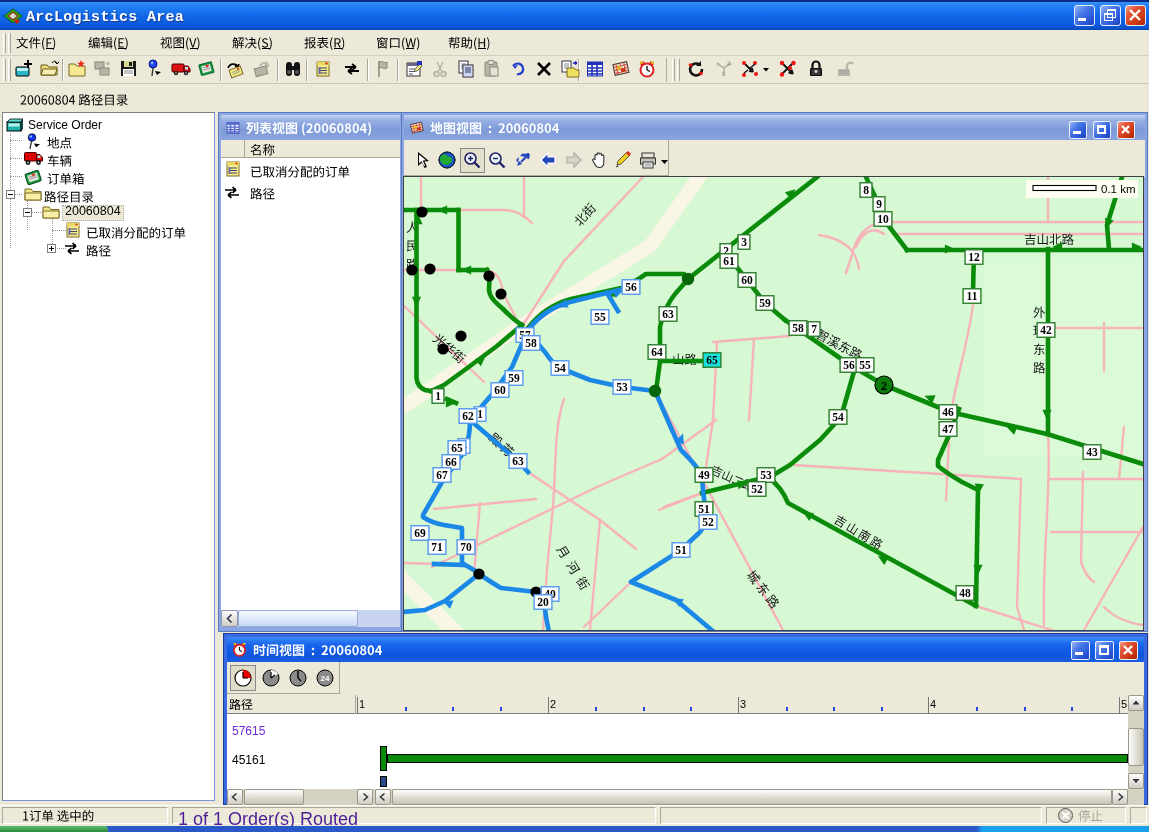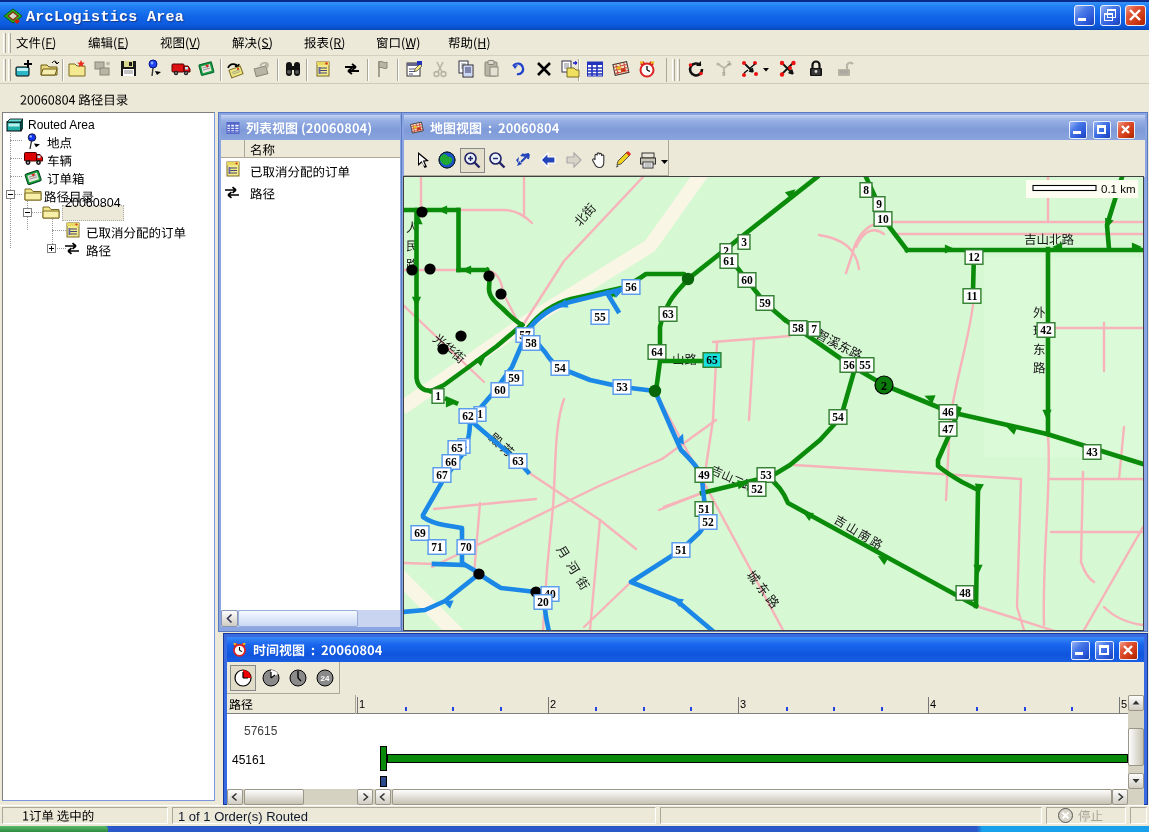--- a/index.html
+++ b/index.html
@@ -266,21 +266,21 @@
 <div class="abs" style="left:27px;top:212px;width:14px;height:1px;border-top:1px dotted #999;"></div>
 <div class="abs" style="left:52px;top:219px;width:1px;height:29px;border-left:1px dotted #999;"></div>
 <div class="abs" style="left:52px;top:230px;width:14px;height:1px;border-top:1px dotted #999;"></div>
 <div class="abs" style="left:52px;top:248px;width:14px;height:1px;border-top:1px dotted #999;"></div>
 <svg class="abs" style="left:6px;top:118px" width="17" height="14" viewBox="0 0 17 14">
 <rect x="1" y="4" width="14" height="9" fill="#20b2aa" stroke="#000"></rect>
 <path d="M1 4 L4 1 L17 1 L15 4 Z" fill="#60e0d8" stroke="#000" stroke-width=".8"></path>
 <path d="M15 4 L17 1 L17 10 L15 13 Z" fill="#0a7a74" stroke="#000" stroke-width=".8"></path>
 <rect x="2.5" y="5.5" width="11" height="3" fill="#b8f0ec"></rect>
   </svg>
-<div class="abs" style="left:28px;top:118px;font-size:12px;color:#000;">Routed Area</div>
+<div class="abs" style="left:28px;top:118px;font-size:12px;color:#000;">Service Order</div>
 <svg class="abs" style="left:25px;top:133px" width="17" height="17" viewBox="0 0 17 17">
 <circle cx="7" cy="4.5" r="3.8" fill="#1133ee" stroke="#000" stroke-width=".7"></circle>
 <circle cx="5.8" cy="3.4" r="1.2" fill="#99bbff"></circle>
 <path d="M6.5 8 L5 16" stroke="#222" stroke-width="1.3"></path>
 <path d="M9 10.5 l6 .8 -4 3z" fill="#000"></path>
   </svg>
 <svg style="position:absolute;left:47px;top:134.5px;overflow:visible" width="27" height="17">
     <path transform="translate(0,12.5)" d="M5.4 -9.3V-5.9L4.0 -5.4L4.4 -4.5L5.4 -4.9V-1.0C5.4 0.4 5.8 0.7 7.2 0.7C7.5 0.7 10.0 0.7 10.3 0.7C11.6 0.7 11.9 0.2 12.1 -1.6C11.8 -1.6 11.4 -1.8 11.2 -1.9C11.1 -0.5 11.0 -0.1 10.3 -0.1C9.8 -0.1 7.7 -0.1 7.2 -0.1C6.4 -0.1 6.3 -0.3 6.3 -1.0V-5.3L7.9 -6.0V-1.8H8.8V-6.4L10.6 -7.2C10.6 -5.2 10.6 -3.8 10.5 -3.5C10.4 -3.2 10.3 -3.1 10.1 -3.1C10.0 -3.1 9.6 -3.1 9.3 -3.2C9.4 -2.9 9.5 -2.6 9.5 -2.3C9.9 -2.3 10.4 -2.3 10.7 -2.4C11.1 -2.5 11.3 -2.7 11.4 -3.2C11.5 -3.7 11.5 -5.6 11.5 -8.0L11.5 -8.1L10.9 -8.4L10.7 -8.2L10.5 -8.1L8.8 -7.4V-10.5H7.9V-7.0L6.3 -6.3V-9.3ZM0.4 -1.9 0.8 -1.0C1.9 -1.5 3.3 -2.1 4.7 -2.7L4.4 -3.6L3.0 -3.0V-6.6H4.5V-7.5H3.0V-10.4H2.1V-7.5H0.5V-6.6H2.1V-2.6C1.5 -2.3 0.9 -2.1 0.4 -1.9Z M15.5 -5.8H22.0V-3.6H15.5ZM16.8 -1.6C16.9 -0.8 17.0 0.3 17.0 0.9L18.0 0.8C17.9 0.2 17.8 -0.9 17.6 -1.7ZM19.3 -1.6C19.7 -0.8 20.1 0.2 20.2 0.9L21.1 0.6C21.0 0.0 20.6 -1.0 20.2 -1.8ZM21.9 -1.7C22.5 -0.9 23.2 0.2 23.5 0.9L24.4 0.5C24.1 -0.2 23.4 -1.2 22.7 -2.0ZM14.7 -1.9C14.3 -1.0 13.7 0.0 13.0 0.6L13.9 1.0C14.6 0.3 15.2 -0.7 15.6 -1.7ZM14.6 -6.7V-2.7H22.9V-6.7H19.1V-8.3H23.9V-9.2H19.1V-10.5H18.2V-6.7Z" fill="#000"></path>
   </svg>
 <svg class="abs" style="left:24px;top:151px" width="19" height="15" viewBox="0 0 19 15">
@@ -315,21 +315,21 @@
 <svg style="position:absolute;left:44px;top:188.5px;overflow:visible" width="52" height="17">
     <path transform="translate(0,12.5)" d="M2.0 -9.2H4.3V-7.0H2.0ZM0.5 -0.5 0.6 0.4C2.0 0.1 3.8 -0.4 5.5 -0.8L5.4 -1.6L3.7 -1.2V-3.5H5.1C5.2 -3.3 5.4 -3.1 5.5 -2.9C5.8 -3.0 6.0 -3.1 6.3 -3.2V1.0H7.1V0.5H10.3V0.9H11.2V-3.2L11.6 -3.0C11.7 -3.3 12.0 -3.6 12.2 -3.8C11.0 -4.2 10.1 -4.9 9.3 -5.7C10.1 -6.6 10.7 -7.7 11.1 -9.0L10.6 -9.3L10.4 -9.2H8.0C8.1 -9.6 8.2 -9.9 8.3 -10.3L7.5 -10.5C7.0 -9.0 6.2 -7.6 5.2 -6.7V-10.0H1.1V-6.1H2.9V-1.1L1.9 -0.8V-5.0H1.1V-0.7ZM7.1 -0.3V-2.7H10.3V-0.3ZM10.0 -8.4C9.6 -7.6 9.2 -6.9 8.7 -6.3C8.2 -6.9 7.8 -7.6 7.5 -8.2L7.6 -8.4ZM6.8 -3.5C7.5 -4.0 8.1 -4.4 8.7 -5.0C9.2 -4.5 9.9 -4.0 10.6 -3.5ZM8.1 -5.7C7.3 -4.8 6.3 -4.2 5.3 -3.7V-4.3H3.7V-6.1H5.2V-6.5C5.4 -6.4 5.7 -6.1 5.8 -6.0C6.2 -6.4 6.6 -6.9 7.0 -7.4C7.3 -6.8 7.7 -6.2 8.1 -5.7Z M15.7 -10.5C15.2 -9.6 14.1 -8.6 13.1 -7.9C13.3 -7.7 13.5 -7.4 13.6 -7.1C14.7 -7.9 15.9 -9.0 16.6 -10.1ZM17.3 -9.8V-9.0H22.1C20.8 -7.3 18.5 -6.0 16.4 -5.3C16.6 -5.1 16.8 -4.7 17.0 -4.5C18.2 -4.9 19.4 -5.6 20.6 -6.4C21.8 -5.8 23.2 -5.1 23.9 -4.6L24.5 -5.4C23.8 -5.8 22.5 -6.4 21.3 -6.9C22.3 -7.7 23.1 -8.5 23.6 -9.5L22.9 -9.9L22.7 -9.8ZM17.3 -4.2V-3.3H20.1V-0.2H16.5V0.7H24.5V-0.2H21.0V-3.3H23.7V-4.2ZM15.9 -7.7C15.2 -6.4 14.1 -5.1 12.9 -4.3C13.1 -4.1 13.4 -3.6 13.4 -3.4C13.9 -3.8 14.3 -4.2 14.8 -4.7V1.0H15.7V-5.8C16.1 -6.3 16.5 -6.9 16.8 -7.4Z M27.9 -5.9H34.5V-3.8H27.9ZM27.9 -6.8V-8.8H34.5V-6.8ZM27.9 -2.9H34.5V-0.8H27.9ZM27.0 -9.7V0.9H27.9V0.1H34.5V0.9H35.5V-9.7Z M39.2 -4.0C40.0 -3.5 41.0 -2.8 41.5 -2.3L42.1 -3.0C41.6 -3.5 40.6 -4.1 39.8 -4.5ZM39.2 -9.8V-8.9H46.8L46.7 -7.8H39.5V-6.9H46.6L46.6 -5.8H38.3V-4.9H43.3V-2.7C41.5 -1.9 39.6 -1.1 38.4 -0.7L38.9 0.2C40.1 -0.4 41.7 -1.1 43.3 -1.8V-0.0C43.3 0.2 43.2 0.2 43.0 0.2C42.8 0.2 42.1 0.2 41.4 0.2C41.5 0.4 41.6 0.8 41.7 1.0C42.7 1.0 43.3 1.0 43.7 0.9C44.1 0.8 44.2 0.5 44.2 -0.0V-3.0C45.3 -1.3 46.9 -0.1 48.8 0.5C48.9 0.2 49.2 -0.1 49.4 -0.3C48.1 -0.7 46.9 -1.3 45.9 -2.2C46.7 -2.7 47.7 -3.4 48.4 -4.0L47.6 -4.6C47.1 -4.1 46.1 -3.3 45.4 -2.8C44.9 -3.3 44.5 -3.9 44.2 -4.6V-4.9H49.2V-5.8H47.5C47.7 -7.1 47.8 -8.6 47.8 -9.8L47.0 -9.9L46.9 -9.8Z" fill="#000"></path>
   </svg>
 <div class="abs" style="left:23px;top:208px;width:9px;height:9px;background:#fff;border:1px solid #808080;"></div>
 <div class="abs" style="left:25px;top:212px;width:5px;height:1px;background:#000;"></div>
 <svg class="abs" style="left:42px;top:205px" width="18" height="14" viewBox="0 0 18 14">
 <path d="M1 2 L7 2 L9 4.5 L17 4.5 L17 13 L1 13 Z" fill="#f0e68c" stroke="#7a6a20"></path>
 <path d="M1 6 L17 6 L17 13 L1 13 Z" fill="#f8f0a8" stroke="#7a6a20"></path>
   </svg>
 <div class="abs" style="left:62px;top:205px;width:62px;height:16px;background:#ece9d8;border:1px dotted #aaa;"></div>
-<div class="abs" style="left:65px;top:196px;font-size:12.5px;text-align:right;">20060804</div>
+<div class="abs" style="left:65px;top:204px;font-size:12.5px;text-align:right;">20060804</div>
 <svg class="abs" style="left:64px;top:222px" width="17" height="17" viewBox="0 0 17 17">
 <rect x="3" y="1" width="12" height="14" fill="#f4ec8a" stroke="#7a6a20"></rect>
 <rect x="3" y="1" width="12" height="3" fill="#e8d860"></rect>
     <circle cx="12.5" cy="2.5" r="1.1" fill="#e03020"></circle>
 <path d="M6 7h7M6 9.5h7M6 12h7" stroke="#447"></path>
     <rect x="4.5" y="6" width="1.8" height="7" fill="#66a"></rect>
   </svg>
 <svg style="position:absolute;left:86px;top:224.5px;overflow:visible" width="102" height="17">
     <path transform="translate(0,12.5)" d="M1.2 -9.7V-8.8H9.3V-5.5H2.8V-7.6H1.8V-1.3C1.8 0.3 2.5 0.7 4.5 0.7C5.0 0.7 8.7 0.7 9.2 0.7C11.2 0.7 11.7 -0.0 11.9 -2.3C11.6 -2.4 11.2 -2.6 11.0 -2.7C10.8 -0.7 10.6 -0.3 9.2 -0.3C8.3 -0.3 5.1 -0.3 4.4 -0.3C3.1 -0.3 2.8 -0.5 2.8 -1.3V-4.6H9.3V-4.0H10.3V-9.7Z M23.1 -8.2C22.8 -6.4 22.3 -4.7 21.6 -3.4C21.0 -4.8 20.6 -6.4 20.3 -8.2ZM18.8 -9.1V-8.2H19.4C19.8 -6.0 20.3 -4.0 21.1 -2.5C20.4 -1.2 19.5 -0.3 18.5 0.3C18.7 0.5 19.0 0.8 19.1 1.0C20.0 0.4 20.9 -0.5 21.6 -1.5C22.2 -0.5 23.0 0.3 23.9 0.9C24.1 0.7 24.4 0.3 24.6 0.2C23.6 -0.4 22.8 -1.3 22.1 -2.4C23.1 -4.1 23.8 -6.3 24.1 -9.0L23.5 -9.1L23.4 -9.1ZM13.0 -1.6 13.2 -0.7 16.9 -1.4V1.0H17.9V-1.5L19.0 -1.8L18.9 -2.6L17.9 -2.4V-9.1H18.8V-9.9H13.1V-9.1H13.9V-1.8ZM14.8 -9.1H16.9V-7.3H14.8ZM14.8 -6.5H16.9V-4.7H14.8ZM14.8 -3.9H16.9V-2.2L14.8 -1.9Z M35.8 -10.2C35.5 -9.4 34.9 -8.4 34.5 -7.8L35.3 -7.4C35.7 -8.1 36.2 -9.0 36.7 -9.8ZM29.4 -9.7C29.9 -9.0 30.4 -8.0 30.6 -7.4L31.5 -7.8C31.3 -8.4 30.7 -9.4 30.2 -10.1ZM26.1 -9.7C26.8 -9.3 27.8 -8.7 28.2 -8.2L28.8 -8.9C28.3 -9.4 27.4 -10.0 26.6 -10.4ZM25.5 -6.4C26.3 -6.0 27.2 -5.3 27.7 -4.9L28.2 -5.6C27.8 -6.1 26.8 -6.7 26.0 -7.0ZM25.9 0.3 26.7 0.9C27.3 -0.3 28.1 -1.9 28.7 -3.2L28.0 -3.8C27.4 -2.4 26.5 -0.7 25.9 0.3ZM30.7 -3.9H35.3V-2.5H30.7ZM30.7 -4.7V-6.1H35.3V-4.7ZM32.5 -10.5V-6.9H29.7V1.0H30.7V-1.7H35.3V-0.2C35.3 -0.0 35.2 0.0 35.0 0.1C34.8 0.1 34.2 0.1 33.5 0.0C33.6 0.3 33.7 0.7 33.8 0.9C34.7 0.9 35.3 0.9 35.7 0.8C36.1 0.6 36.2 0.3 36.2 -0.2V-6.9H33.5V-10.5Z M45.9 -10.3 45.0 -9.9C45.9 -8.1 47.4 -6.0 48.8 -4.9C48.9 -5.2 49.3 -5.5 49.5 -5.7C48.2 -6.7 46.7 -8.6 45.9 -10.3ZM41.5 -10.2C40.8 -8.3 39.5 -6.6 38.0 -5.5C38.3 -5.4 38.7 -5.0 38.9 -4.8C39.2 -5.1 39.5 -5.4 39.8 -5.7V-4.9H42.2C42.0 -2.7 41.3 -0.7 38.3 0.2C38.5 0.4 38.8 0.8 38.9 1.0C42.1 -0.1 42.9 -2.4 43.2 -4.9H46.6C46.5 -1.7 46.3 -0.5 46.0 -0.2C45.9 -0.1 45.7 -0.0 45.5 -0.0C45.2 -0.0 44.4 -0.0 43.6 -0.1C43.8 0.2 43.9 0.6 43.9 0.8C44.7 0.9 45.5 0.9 45.9 0.9C46.3 0.8 46.6 0.7 46.9 0.4C47.3 -0.1 47.5 -1.5 47.6 -5.3C47.6 -5.5 47.6 -5.8 47.6 -5.8H39.9C41.0 -6.9 41.9 -8.4 42.5 -10.0Z M56.9 -9.9V-9.0H60.7V-6.0H57.0V-0.6C57.0 0.6 57.3 0.9 58.5 0.9C58.7 0.9 60.3 0.9 60.6 0.9C61.7 0.9 62.0 0.3 62.1 -1.7C61.8 -1.8 61.5 -2.0 61.2 -2.1C61.2 -0.3 61.1 -0.0 60.5 -0.0C60.2 -0.0 58.8 -0.0 58.6 -0.0C58.0 -0.0 57.9 -0.1 57.9 -0.6V-5.1H60.7V-4.2H61.6V-9.9ZM51.8 -2.0H55.2V-0.7H51.8ZM51.8 -2.7V-6.9H52.6V-5.9C52.6 -5.2 52.5 -4.4 51.8 -3.8C51.9 -3.7 52.1 -3.5 52.2 -3.4C53.0 -4.2 53.2 -5.2 53.2 -5.9V-6.9H53.9V-4.5C53.9 -4.0 54.0 -3.8 54.5 -3.8C54.6 -3.8 55.0 -3.8 55.1 -3.8H55.2V-2.7ZM50.7 -10.0V-9.2H52.5V-7.7H51.0V1.0H51.8V0.1H55.2V0.8H56.0V-7.7H54.6V-9.2H56.3V-10.0ZM53.2 -7.7V-9.2H53.9V-7.7ZM54.4 -6.9H55.2V-4.4L55.2 -4.4C55.2 -4.4 55.2 -4.4 55.0 -4.4C54.9 -4.4 54.6 -4.4 54.6 -4.4C54.4 -4.4 54.4 -4.4 54.4 -4.6Z M69.4 -5.3C70.1 -4.4 70.9 -3.1 71.3 -2.4L72.1 -2.9C71.7 -3.6 70.8 -4.8 70.1 -5.7ZM65.5 -10.5C65.4 -9.9 65.2 -9.1 65.0 -8.5H63.6V0.7H64.5V-0.3H67.9V-8.5H65.8C66.1 -9.0 66.3 -9.7 66.5 -10.4ZM64.5 -7.7H67.1V-5.0H64.5ZM64.5 -1.2V-4.2H67.1V-1.2ZM70.0 -10.6C69.6 -8.8 68.9 -7.1 68.0 -6.0C68.3 -5.9 68.7 -5.6 68.8 -5.5C69.2 -6.1 69.7 -6.8 70.0 -7.7H73.2C73.0 -2.7 72.8 -0.7 72.5 -0.3C72.3 -0.1 72.2 -0.1 71.9 -0.1C71.6 -0.1 70.9 -0.1 70.0 -0.2C70.2 0.1 70.3 0.5 70.4 0.7C71.1 0.8 71.8 0.8 72.2 0.8C72.7 0.7 73.0 0.6 73.2 0.2C73.7 -0.4 73.9 -2.3 74.1 -8.1C74.1 -8.2 74.1 -8.5 74.1 -8.5H70.3C70.5 -9.1 70.7 -9.7 70.9 -10.4Z M76.4 -9.7C77.1 -9.0 77.9 -8.1 78.3 -7.6L79.0 -8.2C78.6 -8.8 77.7 -9.6 77.1 -10.2ZM77.6 0.7C77.8 0.4 78.1 0.2 80.8 -1.7C80.7 -1.8 80.5 -2.2 80.5 -2.5L78.7 -1.3V-6.6H75.6V-5.7H77.8V-1.2C77.8 -0.7 77.3 -0.3 77.1 -0.1C77.2 0.1 77.5 0.5 77.6 0.7ZM80.0 -9.5V-8.5H83.8V-0.4C83.8 -0.2 83.7 -0.1 83.5 -0.1C83.2 -0.1 82.3 -0.1 81.3 -0.1C81.5 0.2 81.7 0.7 81.8 0.9C82.9 0.9 83.7 0.9 84.2 0.8C84.6 0.6 84.8 0.3 84.8 -0.4V-8.5H87.0V-9.5Z M90.3 -5.5H93.2V-4.1H90.3ZM94.2 -5.5H97.3V-4.1H94.2ZM90.3 -7.5H93.2V-6.2H90.3ZM94.2 -7.5H97.3V-6.2H94.2ZM96.4 -10.5C96.1 -9.8 95.6 -8.9 95.1 -8.3H92.1L92.6 -8.6C92.3 -9.1 91.8 -9.9 91.2 -10.5L90.5 -10.1C90.9 -9.6 91.4 -8.8 91.7 -8.3H89.3V-3.3H93.2V-2.1H88.2V-1.2H93.2V1.0H94.2V-1.2H99.4V-2.1H94.2V-3.3H98.3V-8.3H96.2C96.6 -8.9 97.0 -9.5 97.4 -10.1Z" fill="#000"></path>
   </svg>
@@ -515,21 +515,21 @@
 <div class="abs" style="left:833px;top:707px;width:2px;height:4px;background:#2244dd;"></div>
 <div class="abs" style="left:881px;top:707px;width:2px;height:4px;background:#2244dd;"></div>
 <div class="abs" style="left:930px;top:698px;font-size:11px;color:#000;">4</div>
 <div class="abs" style="left:928px;top:697px;width:1px;height:17px;background:#777;"></div>
 <div class="abs" style="left:976px;top:707px;width:2px;height:4px;background:#2244dd;"></div>
 <div class="abs" style="left:1024px;top:707px;width:2px;height:4px;background:#2244dd;"></div>
 <div class="abs" style="left:1071px;top:707px;width:2px;height:4px;background:#2244dd;"></div>
 <div class="abs" style="left:1121px;top:698px;font-size:11px;color:#000;">5</div>
 <div class="abs" style="left:1119px;top:697px;width:1px;height:17px;background:#777;"></div>
 <div class="abs" style="left:227px;top:714px;width:901px;height:75px;background:#fff;"></div>
-<div class="abs" style="left:232px;top:724px;font-size:12px;color:#404040;margin-left:12px;">57615</div>
+<div class="abs" style="left:232px;top:724px;font-size:12px;color:#6d28d9;">57615</div>
 <div class="abs" style="left:232px;top:753px;font-size:12px;color:#000;">45161</div>
 <div class="abs" style="left:380px;top:746px;width:7px;height:25px;background:#0a8a0a;border:1px solid #000;"></div>
 <div class="abs" style="left:387px;top:754px;width:741px;height:9px;background:#0a8a0a;border:1px solid #000;"></div>
 <div class="abs" style="left:380px;top:776px;width:7px;height:11px;background:#2a4a8a;border:1px solid #000;"></div>
 <div class="abs" style="left:1128px;top:695px;width:16px;height:94px;background:#d6d2c2;"></div>
 <div class="abs" style="left:1128px;top:695px;width:16px;height:16px;background:linear-gradient(180deg,#fdfdfd,#d0ccc2);border:1px solid #9a96886;border:1px solid #9a9688;border-radius:2px;"></div>
 <svg class="abs" style="left:1128px;top:695px" width="16" height="16">
     <path d="M4.5 9.5 l3.5 -4 3.5 4z" fill="#333"></path>
   </svg>
 <div class="abs" style="left:1128px;top:773px;width:16px;height:16px;background:linear-gradient(180deg,#fdfdfd,#d0ccc2);border:1px solid #9a96886;border:1px solid #9a9688;border-radius:2px;"></div>
@@ -558,21 +558,21 @@
 <div class="abs" style="left:392px;top:789px;width:720px;height:16px;background:linear-gradient(180deg,#fdfdfd,#c6c2b2);border:1px solid #9a9688;border-radius:2px;"></div>
 <div class="abs" style="left:0;top:805px;width:1149px;height:21px;background:#ece9d8;border-top:1px solid #fff;"></div>
 <div class="abs" style="left:2px;top:807px;width:166px;height:17px;border:1px solid #fff;border-top-color:#aca899;border-left-color:#aca899;"></div>
 <div class="abs" style="left:172px;top:807px;width:484px;height:17px;border:1px solid #fff;border-top-color:#aca899;border-left-color:#aca899;"></div>
 <div class="abs" style="left:660px;top:807px;width:382px;height:17px;border:1px solid #fff;border-top-color:#aca899;border-left-color:#aca899;"></div>
 <div class="abs" style="left:1046px;top:807px;width:80px;height:17px;border:1px solid #fff;border-top-color:#aca899;border-left-color:#aca899;"></div>
 <div class="abs" style="left:1130px;top:807px;width:17px;height:17px;border:1px solid #fff;border-top-color:#aca899;border-left-color:#aca899;"></div>
 <svg style="position:absolute;left:22px;top:807.5px;overflow:visible" width="74" height="17">
     <path transform="translate(0,12.5)" d="M1.1 0.0H6.1V-1.0H4.3V-9.2H3.4C2.9 -8.9 2.3 -8.7 1.5 -8.5V-7.8H3.2V-1.0H1.1Z M8.4 -9.7C9.0 -9.0 9.9 -8.1 10.3 -7.6L10.9 -8.2C10.5 -8.8 9.7 -9.6 9.0 -10.2ZM9.5 0.7C9.7 0.4 10.1 0.2 12.7 -1.7C12.6 -1.8 12.5 -2.2 12.4 -2.5L10.6 -1.3V-6.6H7.6V-5.7H9.7V-1.2C9.7 -0.7 9.3 -0.3 9.0 -0.1C9.2 0.1 9.4 0.5 9.5 0.7ZM11.9 -9.5V-8.5H15.7V-0.4C15.7 -0.2 15.6 -0.1 15.4 -0.1C15.1 -0.1 14.2 -0.1 13.3 -0.1C13.4 0.2 13.6 0.7 13.7 0.9C14.9 0.9 15.7 0.9 16.1 0.8C16.6 0.6 16.7 0.3 16.7 -0.4V-8.5H18.9V-9.5Z M22.2 -5.5H25.2V-4.1H22.2ZM26.1 -5.5H29.2V-4.1H26.1ZM22.2 -7.5H25.2V-6.2H22.2ZM26.1 -7.5H29.2V-6.2H26.1ZM28.3 -10.5C28.0 -9.8 27.5 -8.9 27.1 -8.3H24.0L24.5 -8.6C24.3 -9.1 23.7 -9.9 23.2 -10.5L22.4 -10.1C22.8 -9.6 23.3 -8.8 23.6 -8.3H21.3V-3.3H25.2V-2.1H20.1V-1.2H25.2V1.0H26.1V-1.2H31.3V-2.1H26.1V-3.3H30.2V-8.3H28.1C28.5 -8.9 28.9 -9.5 29.3 -10.1Z M35.5 -9.6C36.2 -9.0 37.1 -8.1 37.4 -7.5L38.2 -8.1C37.8 -8.7 36.9 -9.5 36.2 -10.1ZM40.3 -10.1C40.0 -9.0 39.5 -7.9 38.8 -7.2C39.0 -7.1 39.4 -6.8 39.6 -6.7C39.9 -7.0 40.2 -7.5 40.4 -8.0H42.3V-6.1H38.7V-5.3H41.0C40.8 -3.7 40.3 -2.5 38.4 -1.8C38.6 -1.6 38.9 -1.3 39.0 -1.0C41.1 -1.9 41.7 -3.3 41.9 -5.3H43.2V-2.4C43.2 -1.4 43.4 -1.2 44.4 -1.2C44.6 -1.2 45.4 -1.2 45.6 -1.2C46.4 -1.2 46.6 -1.6 46.7 -3.2C46.5 -3.2 46.1 -3.4 45.9 -3.5C45.9 -2.2 45.8 -2.0 45.5 -2.0C45.3 -2.0 44.6 -2.0 44.5 -2.0C44.2 -2.0 44.1 -2.1 44.1 -2.4V-5.3H46.6V-6.1H43.2V-8.0H46.1V-8.8H43.2V-10.5H42.3V-8.8H40.8C41.0 -9.1 41.1 -9.5 41.2 -9.9ZM37.9 -5.7H35.4V-4.8H37.0V-1.0C36.4 -0.8 35.9 -0.3 35.3 0.2L35.9 1.0C36.6 0.2 37.3 -0.4 37.8 -0.4C38.0 -0.4 38.4 -0.1 38.9 0.2C39.8 0.7 40.8 0.9 42.2 0.9C43.5 0.9 45.6 0.8 46.5 0.7C46.6 0.5 46.7 -0.0 46.8 -0.2C45.6 -0.1 43.7 -0.0 42.2 -0.0C40.9 -0.0 39.9 -0.1 39.1 -0.6C38.5 -0.9 38.2 -1.2 37.9 -1.2Z M53.0 -10.5V-8.3H48.4V-2.3H49.4V-3.1H53.0V1.0H53.9V-3.1H57.5V-2.4H58.5V-8.3H53.9V-10.5ZM49.4 -4.0V-7.4H53.0V-4.0ZM57.5 -4.0H53.9V-7.4H57.5Z M66.6 -5.3C67.3 -4.4 68.2 -3.1 68.5 -2.4L69.3 -2.9C68.9 -3.6 68.1 -4.8 67.4 -5.7ZM62.7 -10.5C62.6 -9.9 62.4 -9.1 62.2 -8.5H60.8V0.7H61.7V-0.3H65.2V-8.5H63.1C63.3 -9.0 63.5 -9.7 63.8 -10.4ZM61.7 -7.7H64.3V-5.0H61.7ZM61.7 -1.2V-4.2H64.3V-1.2ZM67.2 -10.6C66.8 -8.8 66.1 -7.1 65.3 -6.0C65.5 -5.9 65.9 -5.6 66.1 -5.5C66.5 -6.1 66.9 -6.8 67.2 -7.7H70.4C70.3 -2.7 70.1 -0.7 69.7 -0.3C69.5 -0.1 69.4 -0.1 69.1 -0.1C68.9 -0.1 68.1 -0.1 67.3 -0.2C67.5 0.1 67.6 0.5 67.6 0.7C68.3 0.8 69.0 0.8 69.5 0.8C69.9 0.7 70.2 0.6 70.5 0.2C71.0 -0.4 71.2 -2.3 71.3 -8.1C71.3 -8.2 71.3 -8.5 71.3 -8.5H67.6C67.8 -9.1 68.0 -9.7 68.1 -10.4Z" fill="#000"></path>
   </svg>
-<div class="abs" style="left:178px;top:809px;font-size:13px;color:#0f172a;">1 of 1 Order(s) Routed</div>
+<div class="abs" style="left:178px;top:809px;font-size:18px;color:#4c1d95;">1 of 1 Order(s) Routed</div>
 <svg class="abs" style="left:1057px;top:807px" width="17" height="17" viewBox="0 0 17 17">
 <circle cx="8.5" cy="8.5" r="7" fill="#d8d4c8" stroke="#555"></circle>
 <path d="M5.5 5.5 L11.5 11.5 M11.5 5.5 L5.5 11.5" stroke="#fff" stroke-width="2"></path>
   </svg>
 <svg style="position:absolute;left:1078px;top:807.5px;overflow:visible" width="27" height="17">
     <path transform="translate(0,12.5)" d="M5.8 -7.2H9.9V-6.2H5.8ZM5.0 -7.9V-5.5H10.8V-7.9ZM3.9 -4.7V-2.7H4.7V-3.9H11.0V-2.7H11.9V-4.7ZM7.1 -10.3C7.2 -10.0 7.4 -9.7 7.5 -9.4H4.1V-8.6H11.9V-9.4H8.6C8.4 -9.7 8.1 -10.2 7.9 -10.6ZM5.0 -3.0V-2.2H7.4V-0.1C7.4 0.1 7.4 0.1 7.2 0.2C7.0 0.2 6.3 0.2 5.5 0.1C5.7 0.4 5.8 0.7 5.8 1.0C6.8 1.0 7.5 1.0 7.9 0.8C8.3 0.7 8.4 0.5 8.4 -0.0V-2.2H10.8V-3.0ZM3.3 -10.5C2.6 -8.6 1.6 -6.7 0.4 -5.5C0.6 -5.3 0.8 -4.8 0.9 -4.6C1.3 -5.0 1.7 -5.4 2.0 -5.9V1.0H2.9V-7.4C3.4 -8.3 3.8 -9.2 4.2 -10.2Z M14.8 -7.7V-0.6H13.1V0.4H24.4V-0.6H19.7V-5.4H23.8V-6.3H19.7V-10.5H18.7V-0.6H15.8V-7.7Z" fill="#aaa69a"></path>
   </svg>
 <div class="abs" style="left:0;top:826px;width:1149px;height:6px;background:linear-gradient(90deg,#2a58c8,#2a58c8 85%,#18a0ea 85.5%,#18a0ea);"></div>
 <div class="abs" style="left:0;top:826px;width:108px;height:6px;background:linear-gradient(180deg,#5aba6a,#2d8a3d);border-radius:0 3px 0 0;"></div>
 <div class="abs" style="left:403px;top:176px;width:741px;height:455px;background:#404040;"></div>

